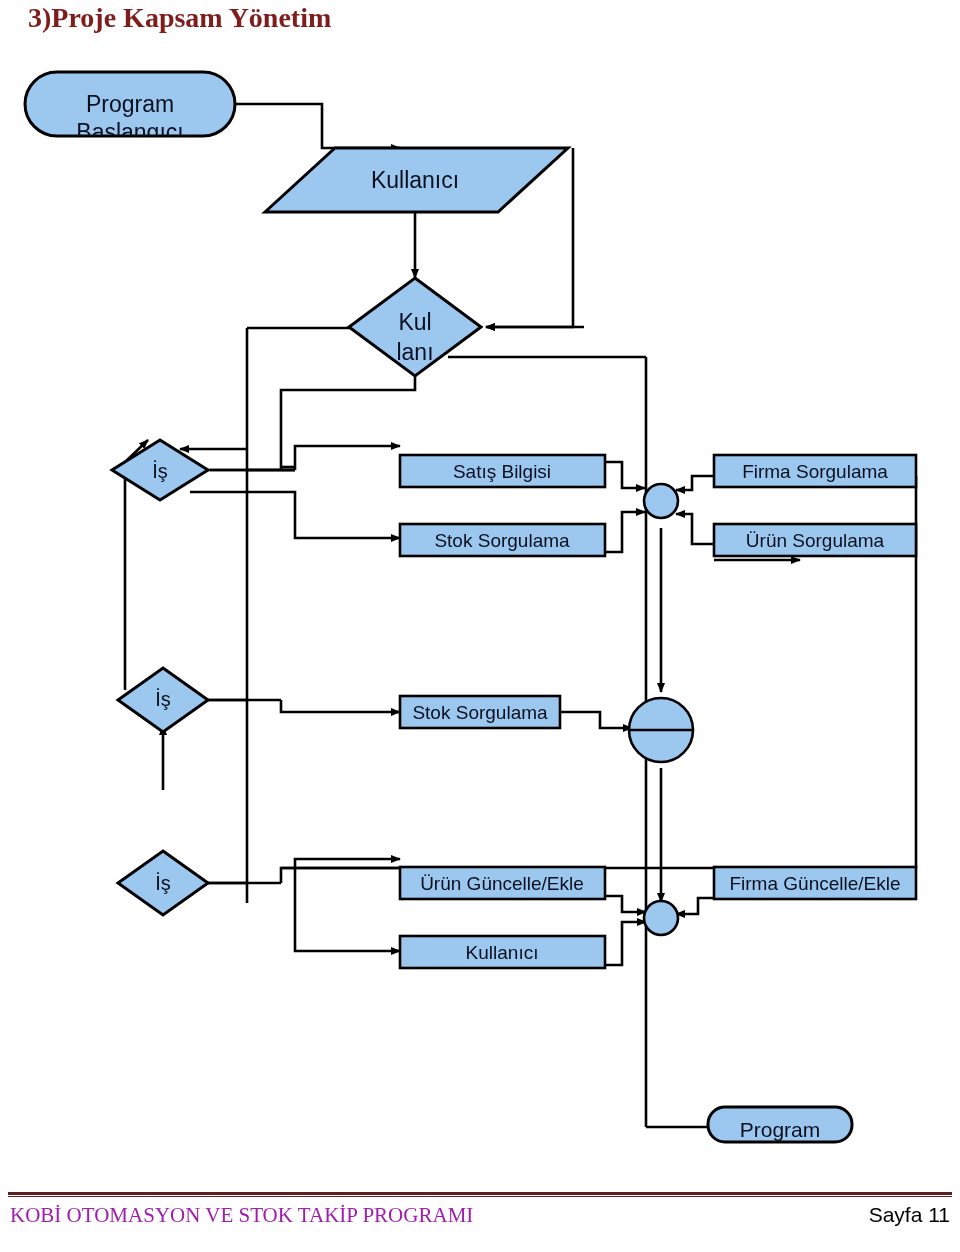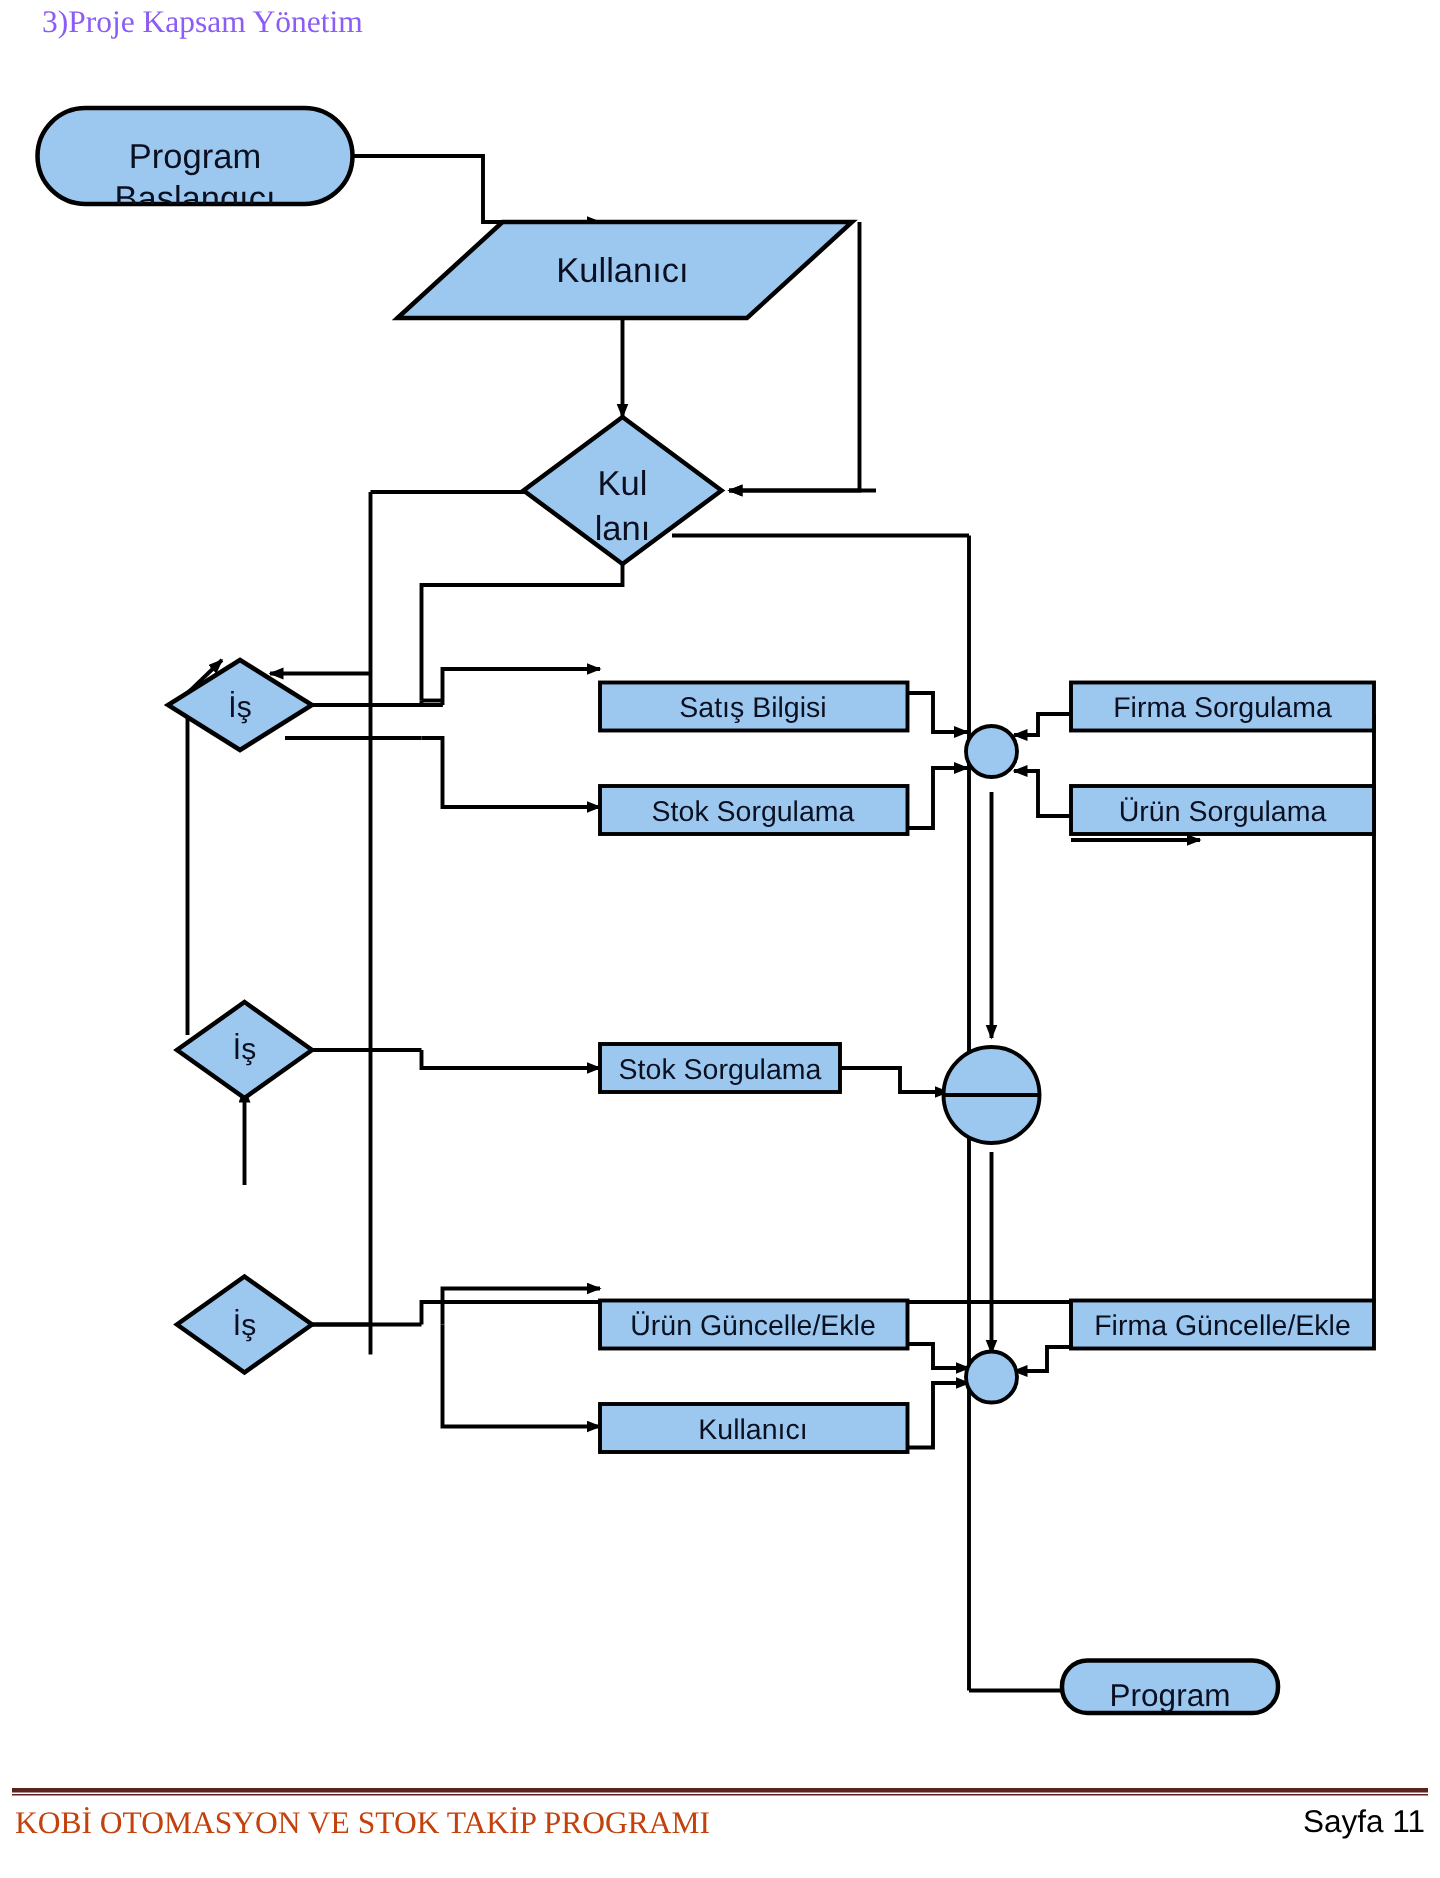--- a/index.html
+++ b/index.html
@@ -13,23 +13,23 @@
     position: relative;
     font-family: "Liberation Sans", sans-serif;
     overflow: hidden;
   }
 
   #page-title {
     position: absolute;
     left: 28px;
     top: 2px;
     font-family: "Liberation Serif", serif;
-    font-weight: normal;
-    font-size: 21px;
-    color: #8b5cf6;
+    font-weight: bold;
+    font-size: 28px;
+    color: #7f1d1d;
     letter-spacing: 0px;
     white-space: nowrap;
   }
 
   #diagram-canvas {
     position: absolute;
     left: 0;
     top: 0;
     width: 960px;
     height: 1190px;
@@ -56,21 +56,21 @@
     height: 1px;
     background: #5C2220;
   }
 
   #footer-left {
     position: absolute;
     left: 10px;
     top: 1203px;
     font-family: "Liberation Serif", serif;
     font-size: 21px;
-    color: #c2410c;
+    color: #a21caf;
     white-space: nowrap;
   }
   #footer-right {
     position: absolute;
     right: 10px;
     top: 1203px;
     font-family: Liberation Sans, sans-serif;
     font-size: 21px;
     color: #000000;
     white-space: nowrap;

